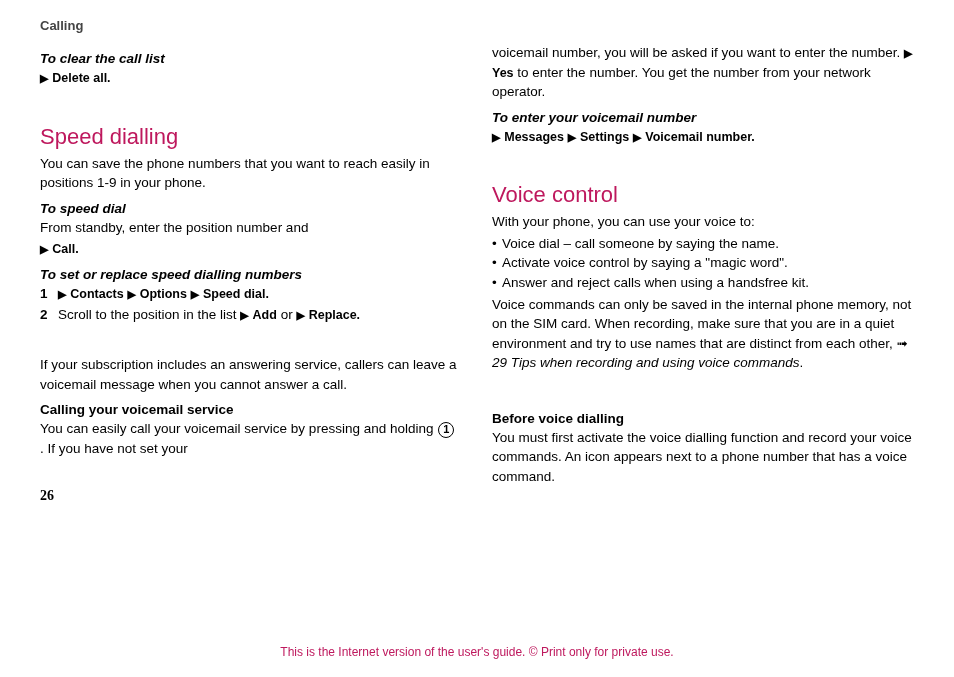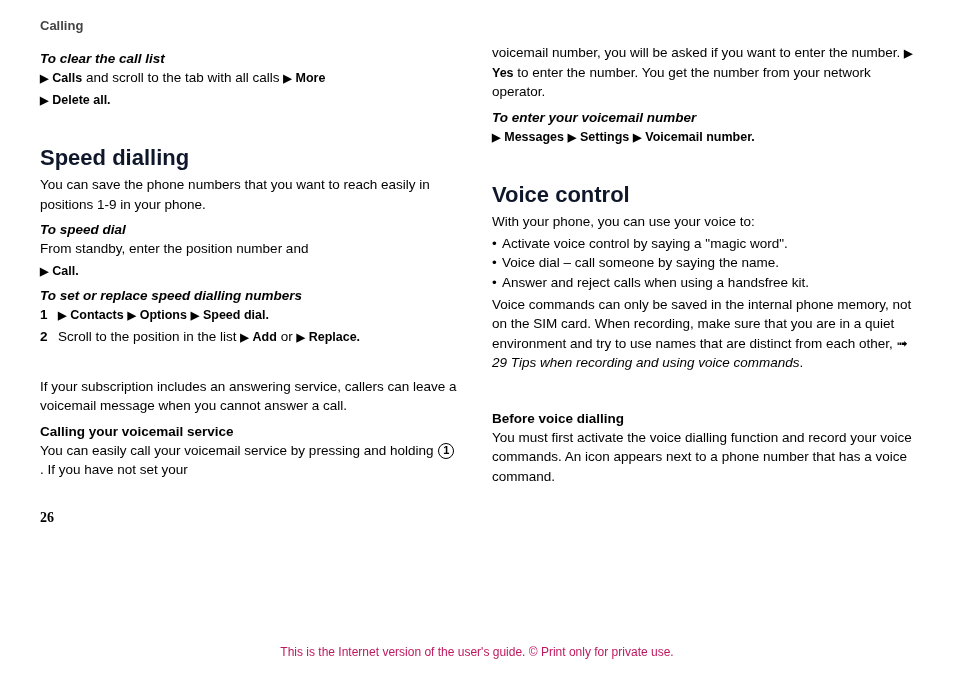--- a/index.html
+++ b/index.html
@@ -34,22 +34,22 @@
       flex: 1;
       display: flex;
       flex-direction: column;
       gap: 16px;
     }
     .section {
       margin-bottom: 12px;
     }
     h2 {
       font-size: 22px;
-      font-weight: bold;
-      color: #0f172a;
+      font-weight: normal;
+      color: #be185d;
       margin-bottom: 4px;
       margin-top: 6px;
     }
     h3 {
       font-size: 13.5px;
       font-weight: bold;
       font-style: italic;
       margin-bottom: 2px;
       margin-top: 8px;
     }
@@ -141,27 +141,20 @@
   <div class="top-label">Calling</div>
 
   <div class="content">
 
     <div class="col">
 
       <div class="section">
         <h3>To clear the call list</h3>
         <p>
           <span class="arrow-icon">▶</span>
-          <span class="inline-menu"> Calls</span>
-          <span> and scroll to the tab with all calls </span>
-          <span class="arrow-icon">▶</span>
-          <span class="inline-menu"> More</span>
-        </p>
-        <p>
-          <span class="arrow-icon">▶</span>
           <span class="inline-menu"> Delete all.</span>
         </p>
       </div>
 
       <div class="section">
         <h2>Speed dialling</h2>
         <p>You can save the phone numbers that you want to reach easily in positions 1-9 in your phone.</p>
 
         <h3>To speed dial</h3>
         <p>
@@ -231,22 +224,22 @@
           <span class="inline-menu"> Settings</span>
           <span class="arrow-icon"> ▶</span>
           <span class="inline-menu"> Voicemail number.</span>
         </p>
       </div>
 
       <div class="section">
         <h2>Voice control</h2>
         <p>With your phone, you can use your voice to:</p>
         <ul class="bullet-list">
+          <li>Voice dial – call someone by saying the name.</li>
           <li>Activate voice control by saying a "magic word".</li>
-          <li>Voice dial – call someone by saying the name.</li>
           <li>Answer and reject calls when using a handsfree kit.</li>
         </ul>
         <p>
           <span>Voice commands can only be saved in the internal phone memory, not on the SIM card. When recording, make sure that you are in a quiet environment and try to use names that are distinct from each other,</span>
           <span> ➟ <em>29 Tips when recording and using voice commands</em></span><span>.</span>
         </p>
       </div>
 
       <div class="section">
         <h4>Before voice dialling</h4>

